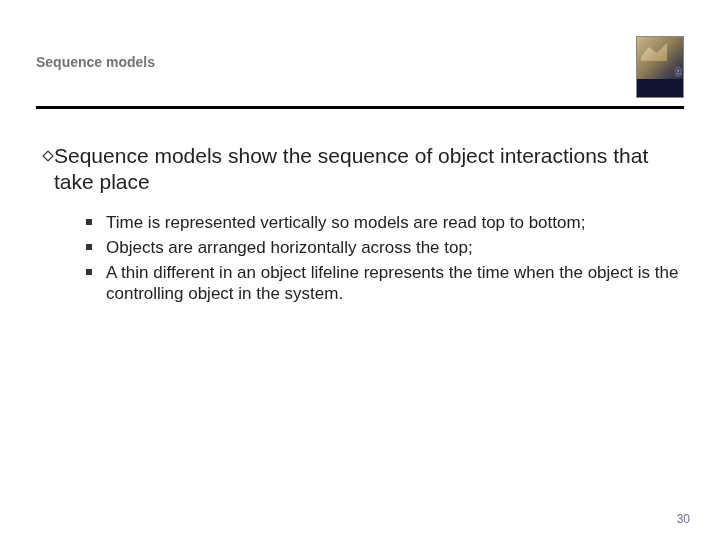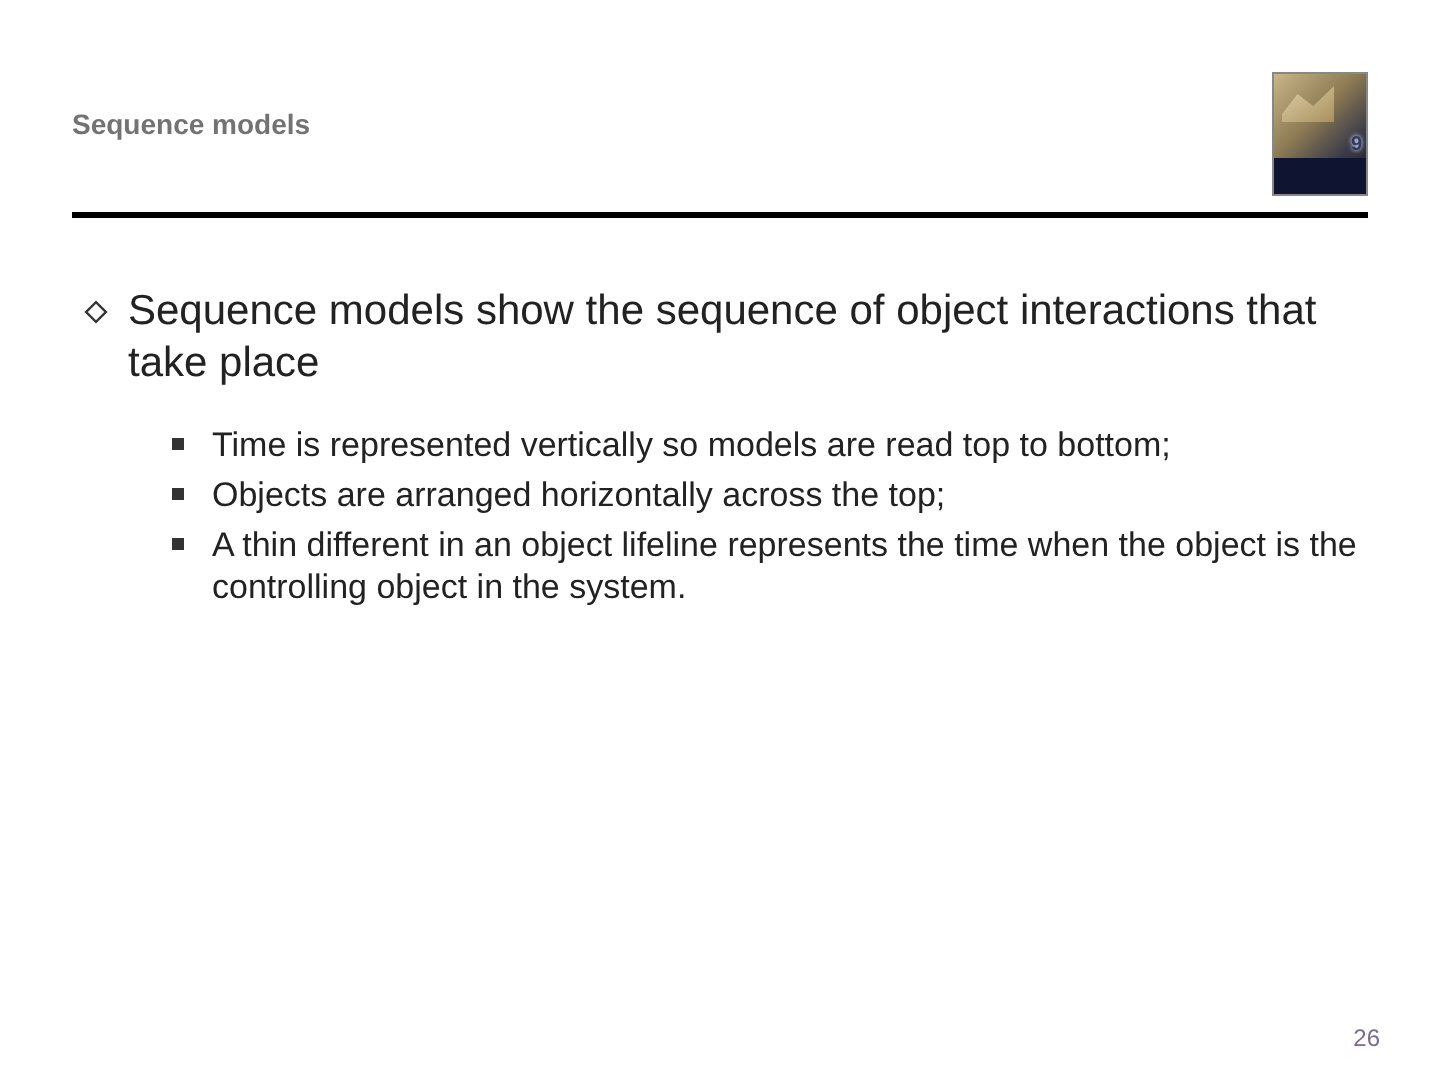--- a/index.html
+++ b/index.html
@@ -75,21 +75,20 @@
     height: 3px;
     background: #000;
     margin: 0 0 34px 0;
   }
   .content {
     padding-left: 6px;
   }
   .main-bullet {
     display: flex;
     align-items: flex-start;
-    gap: 10px;
     margin-bottom: 18px;
   }
   .diamond {
     flex: 0 0 auto;
     margin-top: 7px;
   }
   .diamond svg { display: block; }
   .main-text {
     font-size: 21px;
     color: #222;
@@ -162,15 +161,15 @@
       <div class="main-text">Sequence models show the sequence of object interactions that take place</div>
     </div>
 
     <ul class="sub-list">
       <li>Time is represented vertically so models are read top to bottom;</li>
       <li>Objects are arranged horizontally across the top;</li>
       <li>A thin different in an object lifeline represents the time when the object is the controlling object in the system.</li>
     </ul>
   </div>
 
-  <span class="page-num">26</span>
+  <span class="page-num">30</span>
 
 </div>
 
 </body></html>

